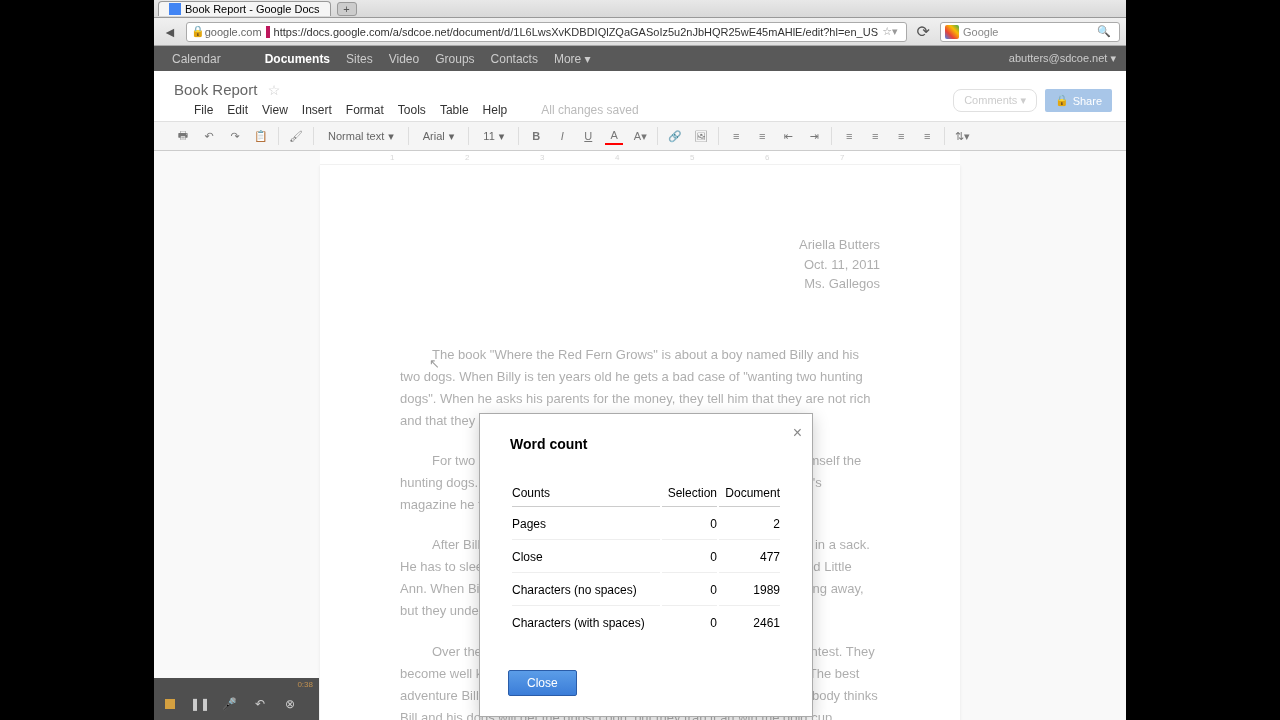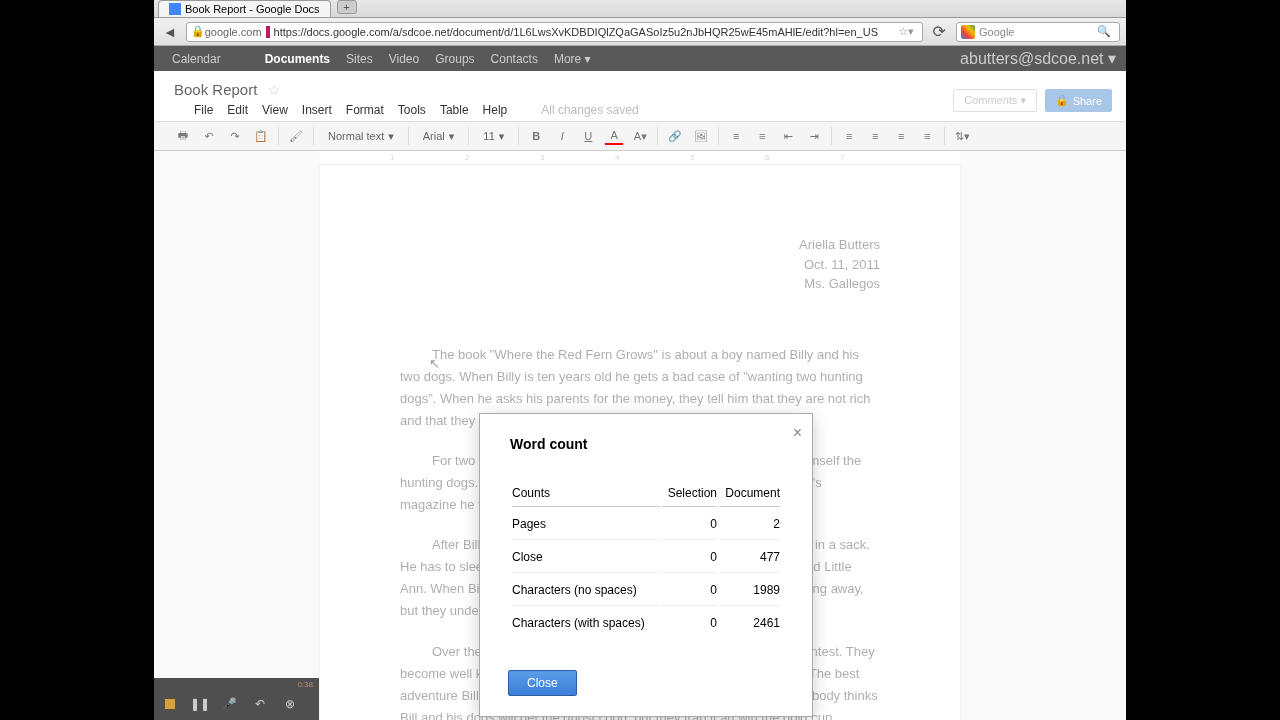--- a/index.html
+++ b/index.html
@@ -1,42 +1,42 @@
 <!DOCTYPE html>
 <html><head>
 <meta charset="utf-8">
 <style>
 * { margin: 0; padding: 0; box-sizing: border-box; font-family: Arial, sans-serif; }
 body { background: #000; width: 1280px; height: 720px; overflow: hidden; }
 .viewport { position: absolute; left: 154px; top: 0; width: 972px; height: 720px; background: #fff; }
-.browser-chrome { height: 18px; background: linear-gradient(#e8e8e8,#d8d8d8); border-bottom: 1px solid #999; display: flex; }
+.browser-chrome { height: 18px; background: linear-gradient(#e8e8e8,#d8d8d8); border-bottom: 1px solid #999; display: flex; align-items: center; }
 .tab { background: #f5f5f5; border: 1px solid #999; border-bottom: none; border-radius: 4px 4px 0 0; padding: 1px 10px; font-size: 11px; display: flex; align-items: center; gap: 4px; margin-left: 4px; }
 .tab-favicon { width: 12px; height: 12px; background: #4285f4; display: inline-block; }
 .newtab { width: 20px; height: 14px; background: #ccc; border: 1px solid #999; border-radius: 3px; margin-left: 6px; display: flex; align-items: center; justify-content: center; font-size: 11px; color: #555; }
 .addrbar { height: 28px; background: linear-gradient(#f0f0f0,#e0e0e0); border-bottom: 1px solid #aaa; display: flex; align-items: center; padding: 0 6px; gap: 6px; }
 .navbtn { width: 20px; height: 20px; display: flex; align-items: center; justify-content: center; color: #555; font-size: 14px; }
 .urlbox { flex: 1; height: 20px; background: #fff; border: 1px solid #aaa; border-radius: 3px; display: flex; align-items: center; padding: 0 4px; font-size: 11px; color: #333; }
 .urlhost { color: #666; padding-right: 4px; border-right: 4px solid #be185d; margin-right: 4px; }
 .urlstar { color: #999; margin: 0 4px; }
 .reload { color: #555; padding: 0 4px; }
-.searchbox { width: 164px; height: 20px; background: #fff; border: 1px solid #aaa; border-radius: 3px; display: flex; align-items: center; padding: 0 4px; font-size: 11px; color: #888; }
+.searchbox { width: 180px; height: 20px; background: #fff; border: 1px solid #aaa; border-radius: 3px; display: flex; align-items: center; padding: 0 4px; font-size: 11px; color: #888; }
 .glogo { width: 14px; height: 14px; margin-right: 4px; background: linear-gradient(45deg,#4285f4,#ea4335,#fbbc05,#34a853); border-radius: 2px; }
 .srchicon { color: #888; margin-right: 4px; }
 
 .gbar { height: 25px; background: #595959; display: flex; align-items: center; padding: 0 10px; font-size: 12px; color: #ccc; }
 .gbar-item { padding: 0 8px; cursor: pointer; }
 .gbar-item.active { color: #fff; font-weight: bold; margin-left: 28px; }
 .gbar-spacer { flex: 1; }
-.gbar-user { color: #ccc; font-size: 16px; }
+.gbar-user { color: #ccc; font-size: 11px; }
 
 .docs-header { padding: 10px 20px 0; position: relative; }
 .doc-title { font-size: 15px; color: #666; display: inline-block; }
 .doc-star { color: #ccc; margin-left: 6px; font-size: 14px; }
 .header-right { position: absolute; right: 14px; top: 18px; display: flex; gap: 8px; }
-.comments-btn { font-size: 11px; color: #ccc; border: 1px solid #e0e0e0; padding: 4px 10px; border-radius: 2px; }
+.comments-btn { font-size: 11px; color: #ccc; border: 1px solid #e0e0e0; padding: 4px 10px; border-radius: 8px; }
 .share-btn { font-size: 11px; color: #fff; background: #a8c6e8; padding: 4px 10px; border-radius: 2px; display: flex; align-items: center; gap: 4px; }
 
 .menubar { padding: 4px 20px; font-size: 12px; color: #333; display: flex; gap: 14px; }
 .menubar span { cursor: pointer; }
 .saved { color: #bbb; margin-left: 20px; }
 
 .toolbar { height: 30px; border-top: 1px solid #e0e0e0; border-bottom: 1px solid #ccc; background: #f5f5f5; display: flex; align-items: center; padding: 0 20px; gap: 8px; font-size: 11px; color: #666; }
 .tbtn { width: 18px; height: 18px; display: flex; align-items: center; justify-content: center; color: #777; }
 .tsep { width: 1px; height: 18px; background: #ddd; }
 .tdrop { padding: 0 6px; display: flex; align-items: center; gap: 4px; }

